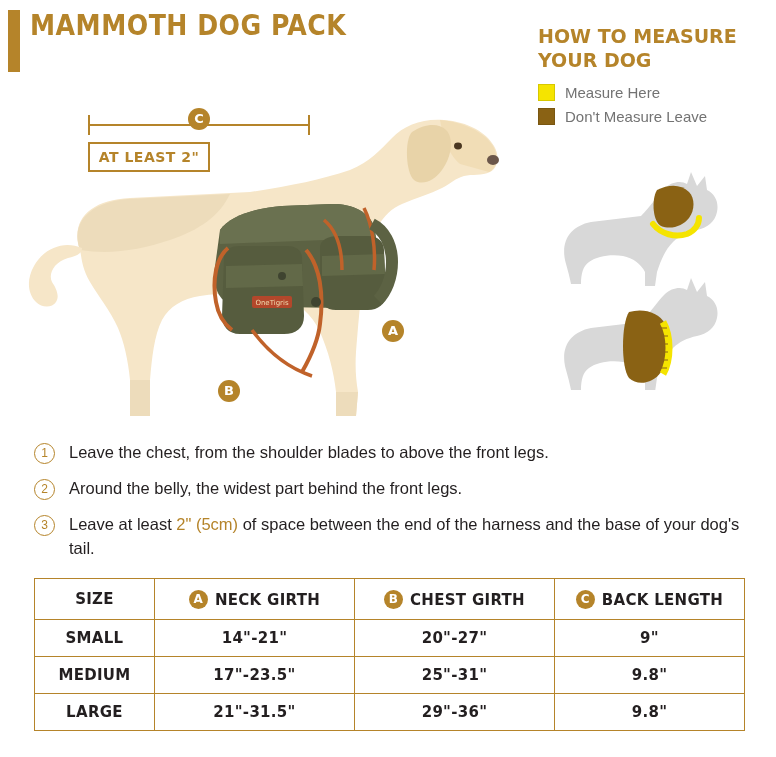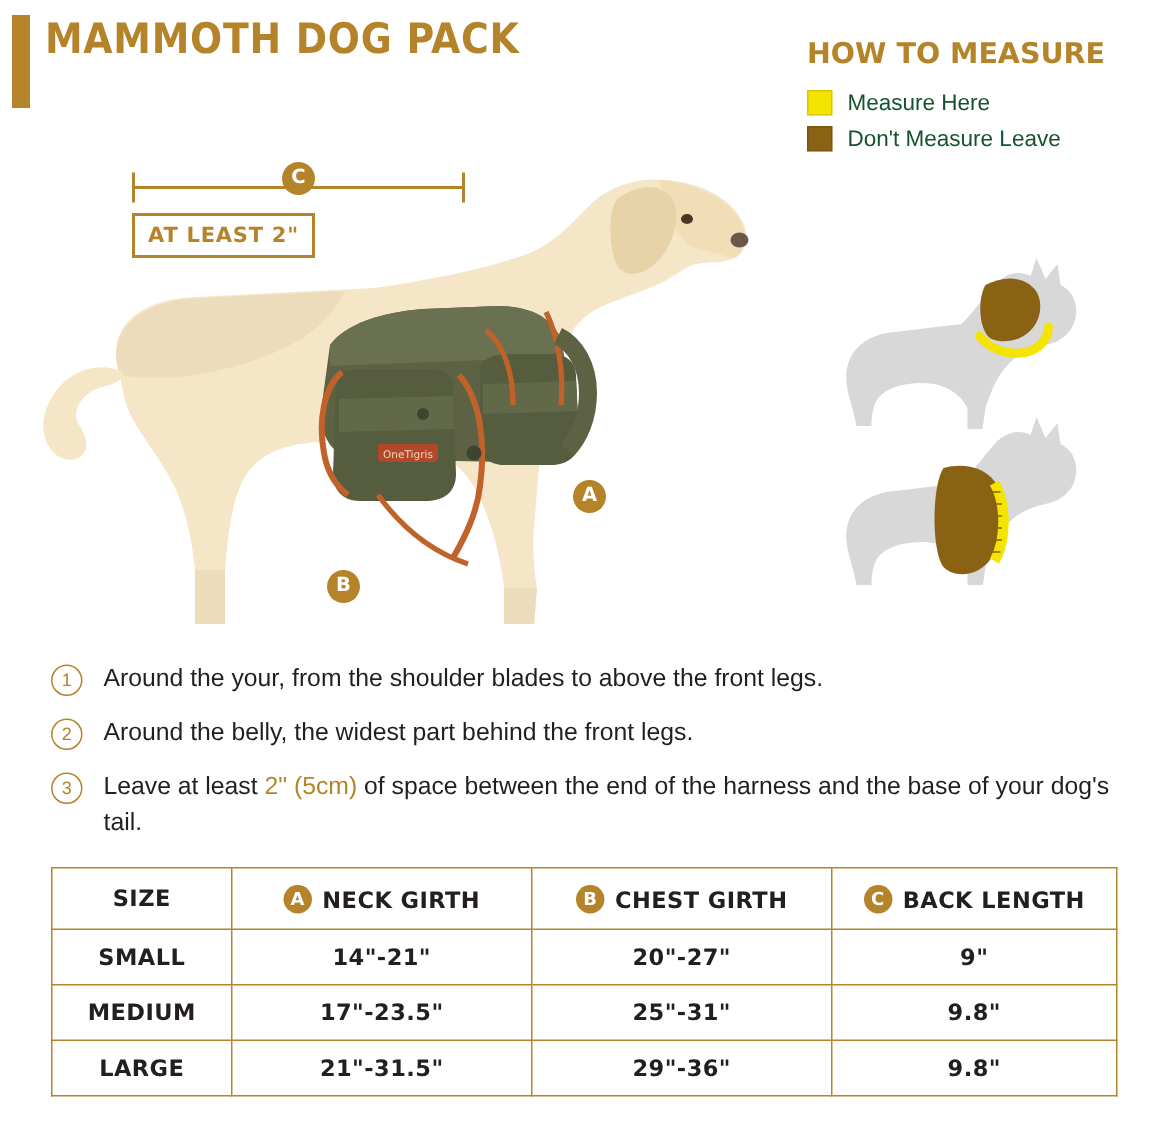--- a/index.html
+++ b/index.html
@@ -66,21 +66,21 @@
     margin-bottom: 7px;
   }
   .legend-swatch {
     width: 17px; height: 17px;
     margin-right: 10px;
     flex: 0 0 auto;
     border: 1px solid rgba(0,0,0,0.12);
   }
   .legend-label {
     font-size: 15px;
-    color: #14532d;
+    color: #737373;
   }
   
   .illus {
     position: absolute;
     left: 0; top: 80px;
     width: 776px; height: 350px;
   }
   .dog-photo {
     position: absolute;
     left: 20px; top: 0px;
@@ -220,20 +220,21 @@
 <div class="page">
 
   <div class="gold-bar"></div>
 
   <div class="title-block">
     <div class="title-line">MAMMOTH DOG PACK</div>
   </div>
 
   <div class="howto">
     <div class="howto-title">HOW TO MEASURE</div>
+    <div class="howto-title">YOUR DOG</div>
     <div class="legend">
       <div class="legend-row">
         <span class="legend-swatch" style="background:#f5e400;"></span>
         <span class="legend-label">Measure Here</span>
       </div>
       <div class="legend-row">
         <span class="legend-swatch" style="background:#8a6214;"></span>
         <span class="legend-label">Don't Measure Leave</span>
       </div>
     </div>
@@ -355,21 +356,21 @@
           <line x1="116" y1="94" x2="123" y2="94"></line>
           <line x1="115" y1="102" x2="122" y2="102"></line>
         </g>
       </g>
     </svg>
   </div>
 
   <div class="notes">
     <div class="note">
       <div class="note-num">1</div>
-      <div class="note-text">Around the your, from the shoulder blades to above the front legs.</div>
+      <div class="note-text">Leave the chest, from the shoulder blades to above the front legs.</div>
     </div>
     <div class="note">
       <div class="note-num">2</div>
       <div class="note-text">Around the belly, the widest part behind the front legs.</div>
     </div>
     <div class="note">
       <div class="note-num">3</div>
       <div class="note-text"><span>Leave at least </span><span class="hl">2" (5cm)</span><span> of space between the end of the harness and the base of your dog's tail.</span></div>
     </div>
   </div>

